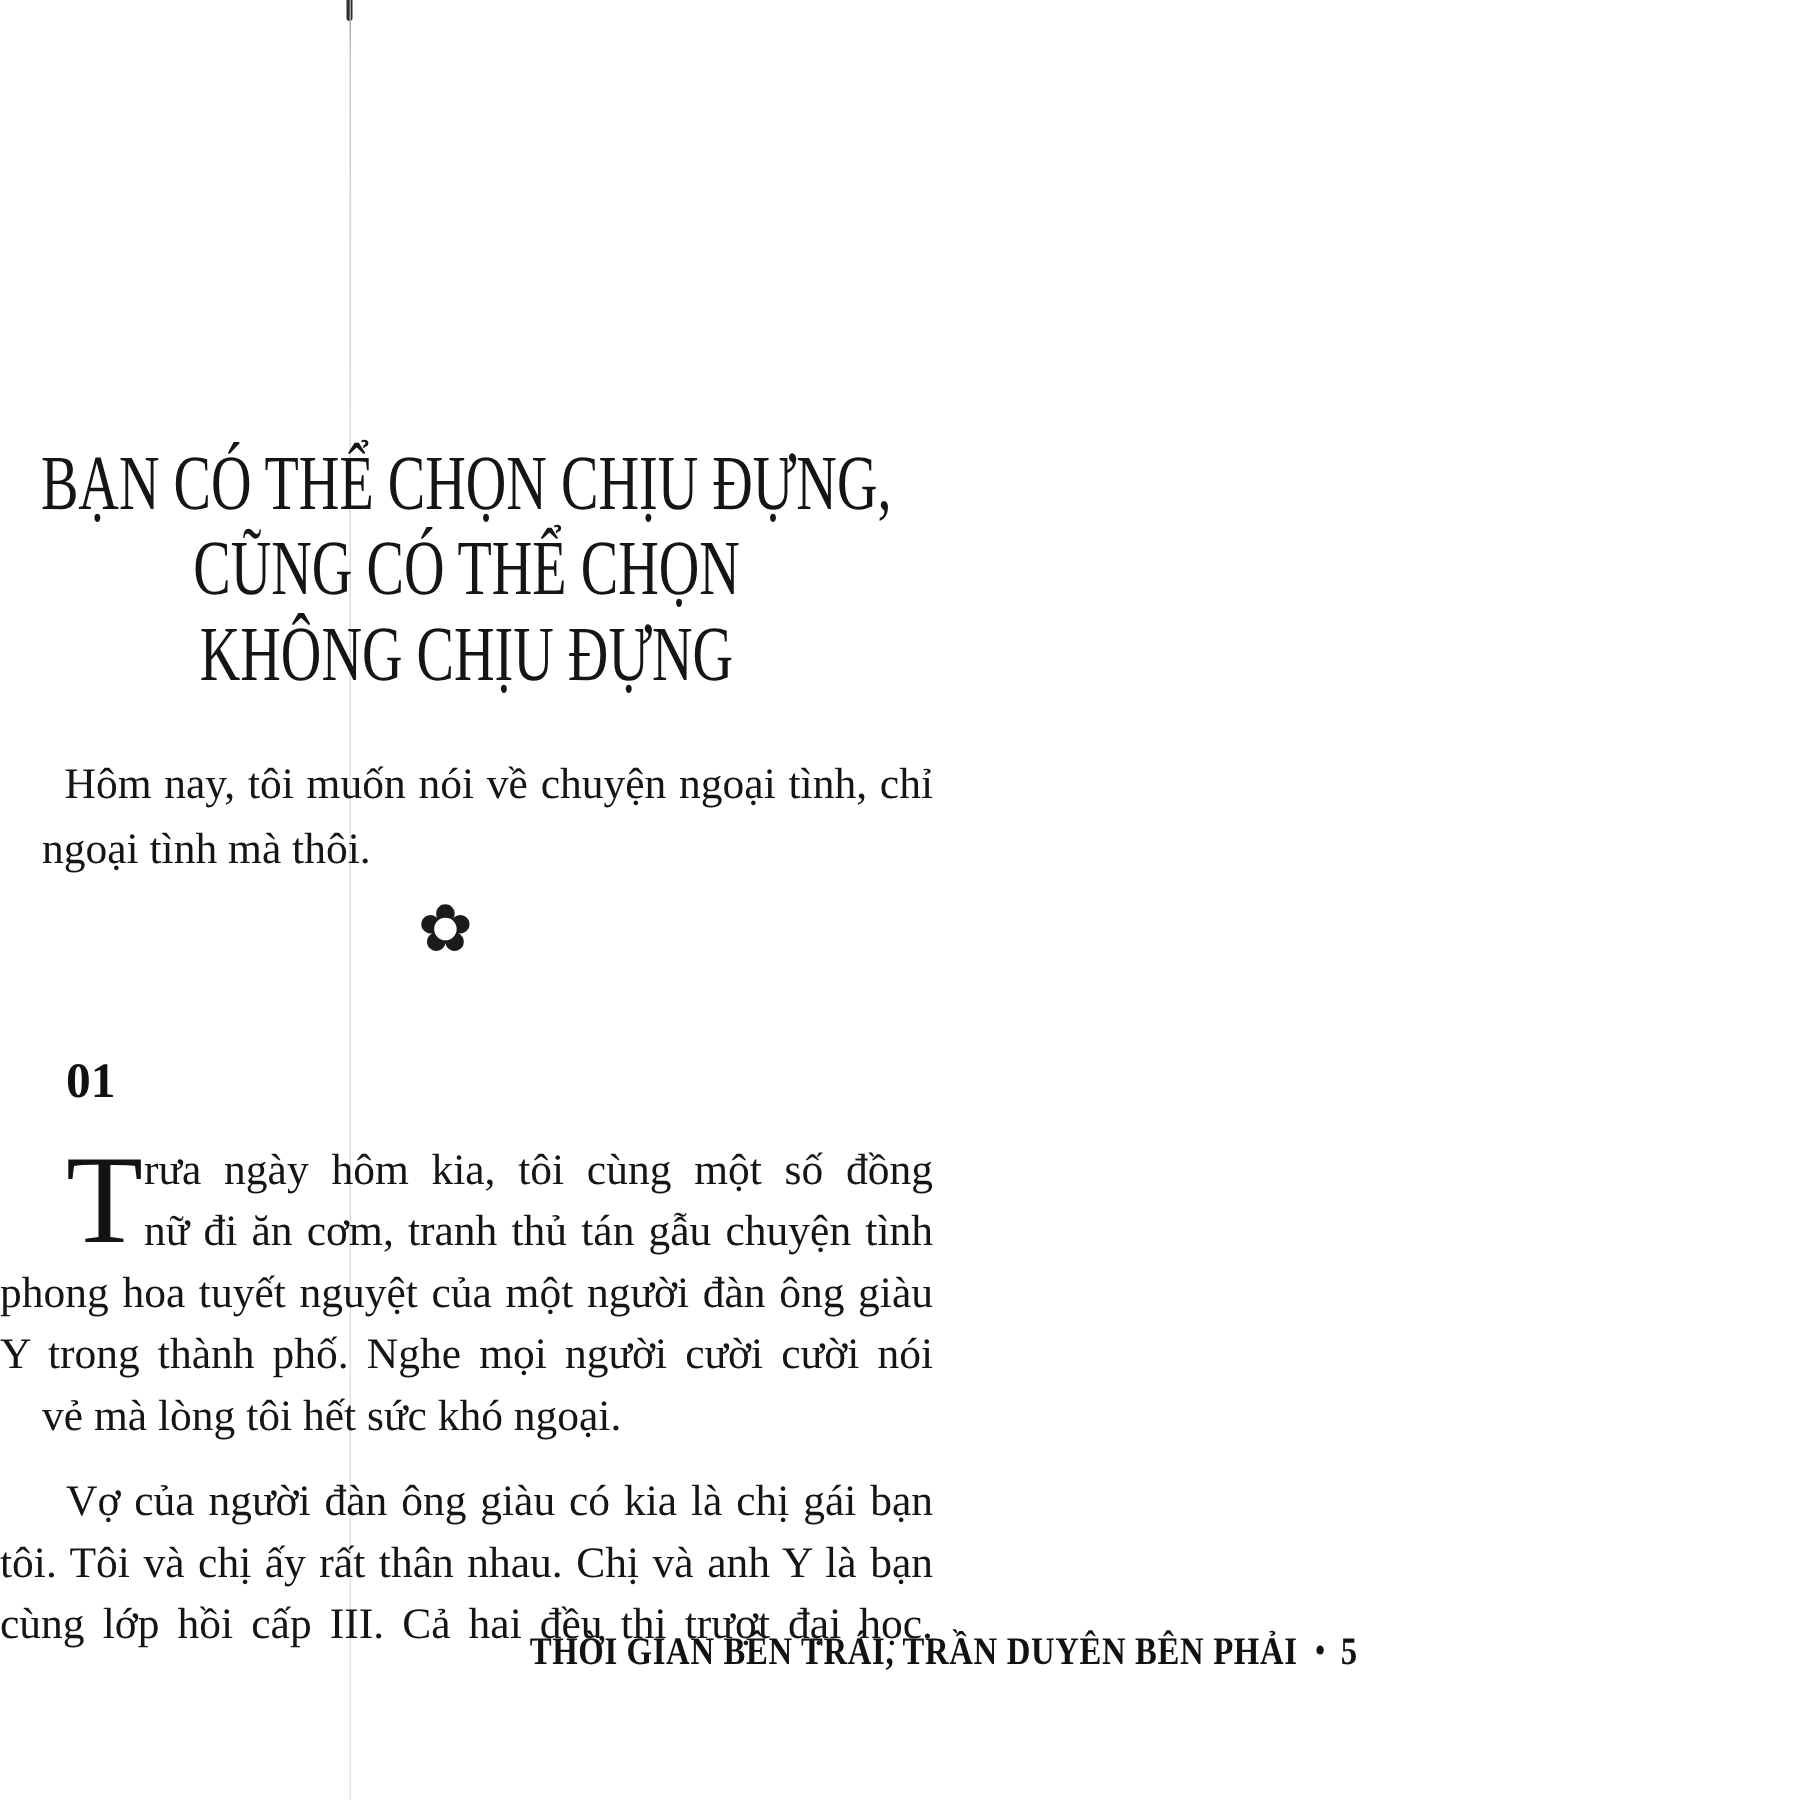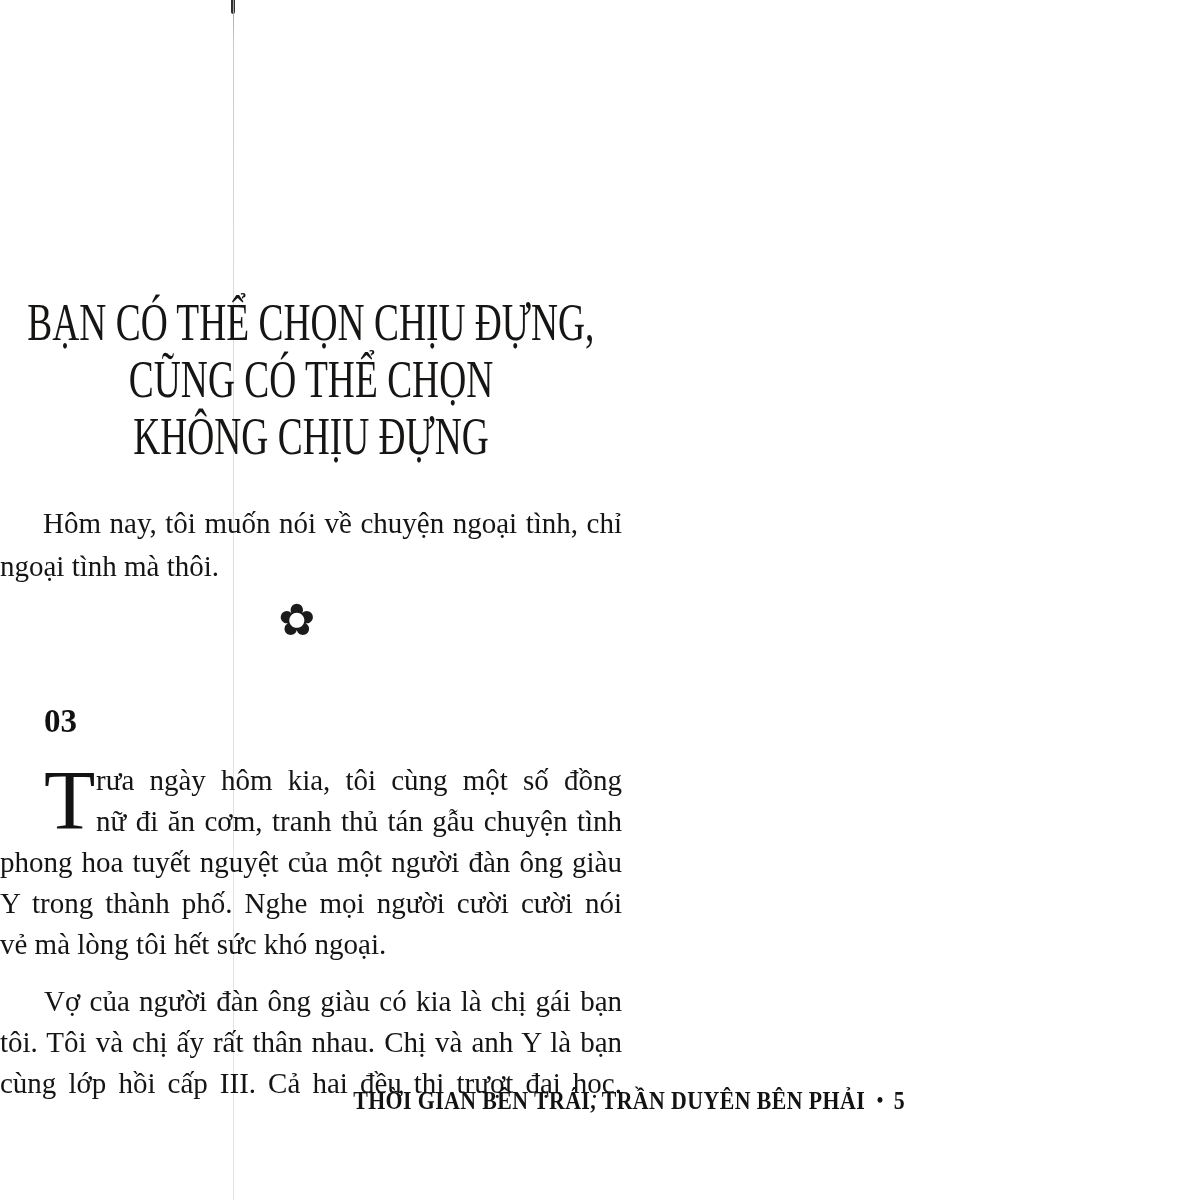--- a/index.html
+++ b/index.html
@@ -78,20 +78,21 @@
     white-space: normal;
     text-align: justify;
     text-align-last: justify;
     overflow: hidden;
     height: 41px;
   }
   .intro .jline { height: 46px; line-height: 46px; }
   .lline {
     text-align: left;
     text-align-last: left;
+    margin-left: 28px;
   }
   .indent1 { padding-left: 43px; box-sizing: border-box; }
   .ornament {
     position: absolute;
     left: 0;
     top: 594px;
     width: 622px;
     text-align: center;
     font-family: "DejaVu Sans", sans-serif;
     font-size: 44px;
@@ -163,21 +164,21 @@
     <span class="t-line">KHÔNG CHỊU ĐỰNG</span>
   </div>
 
   <div class="content intro">
     <div class="body-line jline indent1">Hôm nay, tôi muốn nói về chuyện ngoại tình, chỉ về</div>
     <div class="body-line lline">ngoại tình mà thôi.</div>
   </div>
 
   <div class="content ornament">✿</div>
 
-  <div class="content section-number">03</div>
+  <div class="content section-number">01</div>
 
   <div class="content para-dropcap">
     <span class="dropcap">T</span>
     <div class="body-line jline dc-pad">rưa ngày hôm kia, tôi cùng một số đồng nghiệp</div>
     <div class="body-line jline dc-pad">nữ đi ăn cơm, tranh thủ tán gẫu chuyện tình ái</div>
     <div class="body-line jline">phong hoa tuyết nguyệt của một người đàn ông giàu có tên</div>
     <div class="body-line jline">Y trong thành phố. Nghe mọi người cười cười nói nói vui</div>
     <div class="body-line lline">vẻ mà lòng tôi hết sức khó ngoại.</div>
   </div>
 

